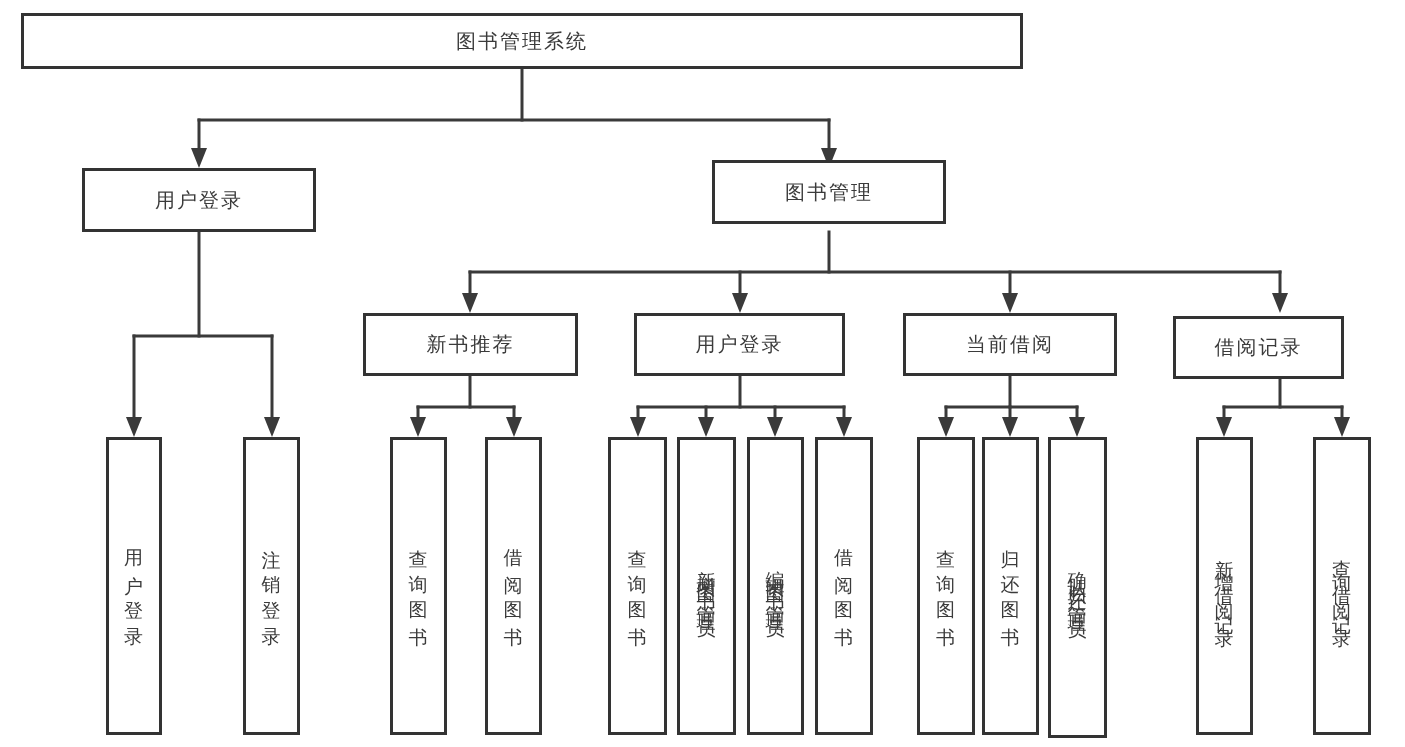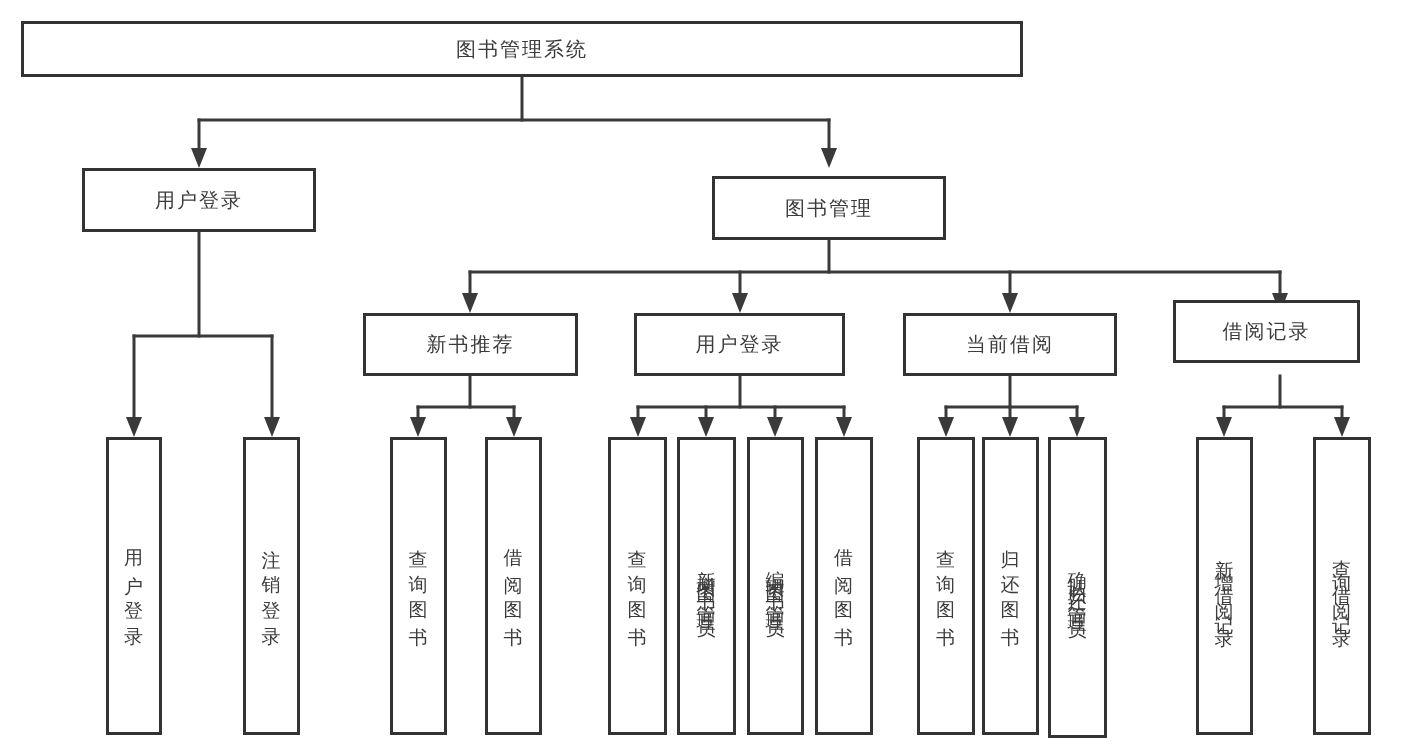--- a/index.html
+++ b/index.html
@@ -141,41 +141,41 @@
     <g>
       <path d="M1280 376 V407"></path>
       <path d="M1224 407 H1342"></path>
       <path d="M1224 407 V418"></path>
         <polygon points="1216,417 1232,417 1224,437"></polygon>
       <path d="M1342 407 V418"></path>
         <polygon points="1334,417 1350,417 1342,437"></polygon>
     </g>
   </svg>
 
-  <div class="node" style="left:21px; top:21px; width:1002px; height:56px;">
+  <div class="node" style="left:21px; top:13px; width:1002px; height:56px;">
     <span>图书管理系统</span>
   </div>
 
   <div class="node" style="left:82px; top:168px; width:234px; height:64px;">
     <span>用户登录</span>
   </div>
-  <div class="node" style="left:712px; top:176px; width:234px; height:64px;">
+  <div class="node" style="left:712px; top:160px; width:234px; height:64px;">
     <span>图书管理</span>
   </div>
 
   <div class="node" style="left:363px; top:313px; width:215px; height:63px;">
     <span>新书推荐</span>
   </div>
   <div class="node" style="left:634px; top:313px; width:211px; height:63px;">
     <span>用户登录</span>
   </div>
   <div class="node" style="left:903px; top:313px; width:214px; height:63px;">
     <span>当前借阅</span>
   </div>
-  <div class="node" style="left:1173px; top:300px; width:187px; height:63px;">
+  <div class="node" style="left:1173px; top:316px; width:171px; height:63px;">
     <span>借阅记录</span>
   </div>
 
   <div class="node leaf" style="left:106px; top:437px; width:56px; height:298px;">
     <span class="s4">用户登录</span>
   </div>
   <div class="node leaf" style="left:243px; top:437px; width:57px; height:298px;">
     <span class="s4">注销登录</span>
   </div>
 

